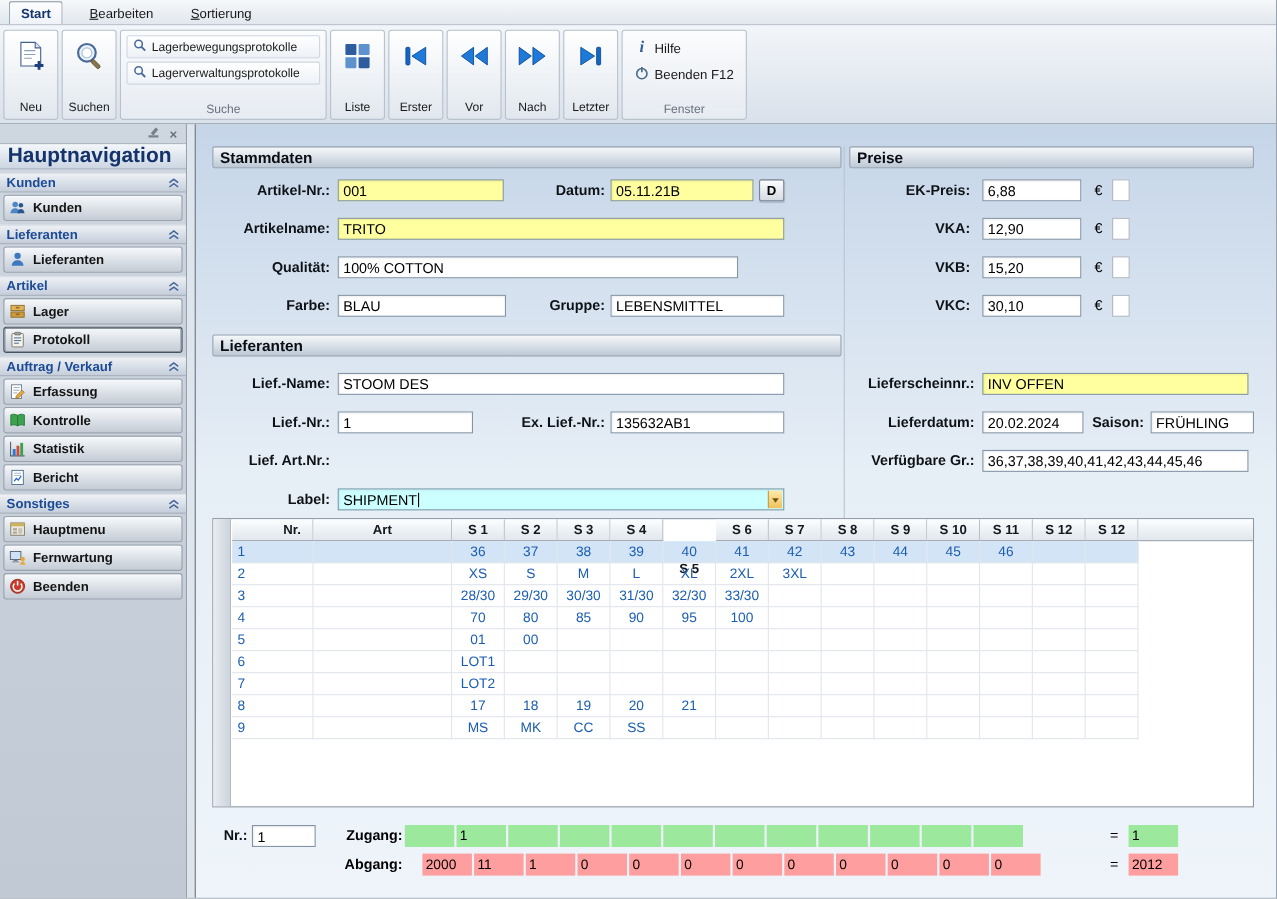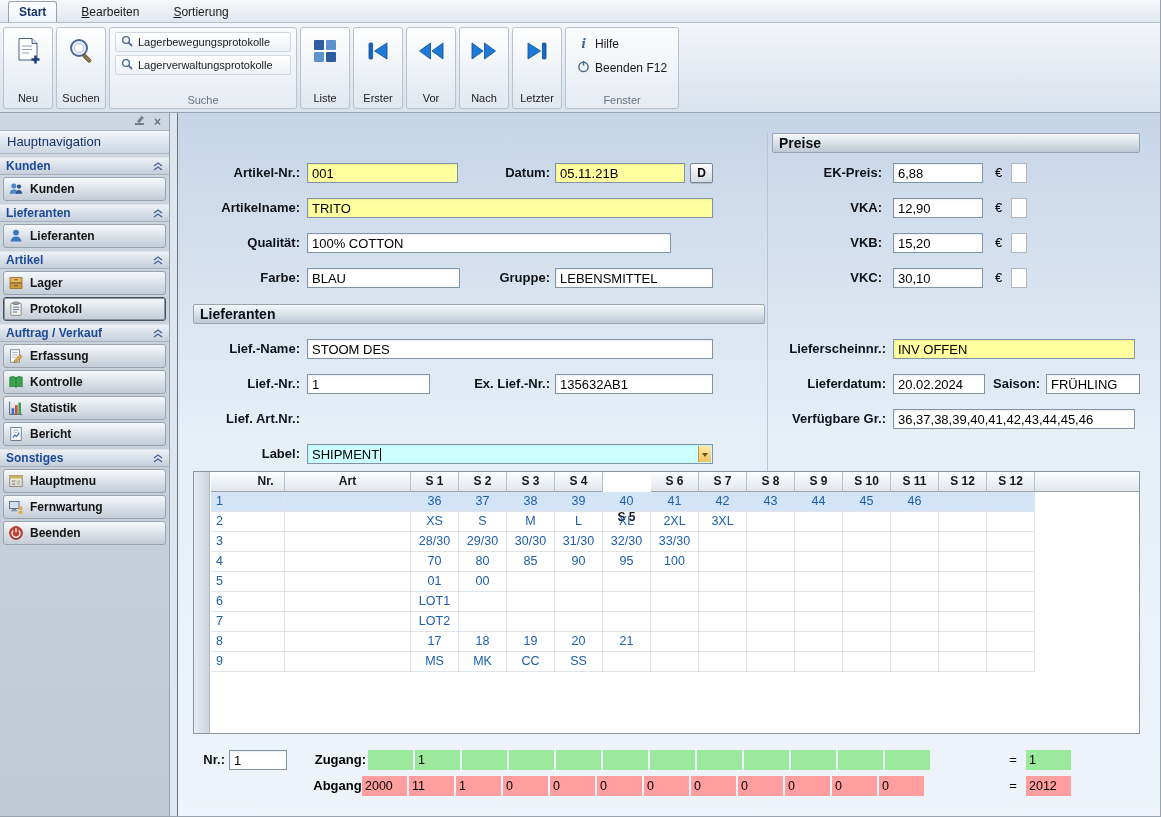--- a/index.html
+++ b/index.html
@@ -32,21 +32,21 @@
   .gap{width:7px;background:#dfe5ec}
 
   
   .sidebar{width:170px;background:linear-gradient(180deg,#ced6e0,#c1c9d4);border-right:1px solid #98a2ae;display:flex;flex-direction:column}
   .side-top{height:17px;display:flex;justify-content:flex-end;align-items:center;gap:9px;padding-right:8px}
   .pin-icon{position:relative;width:10px;height:11px;display:inline-block}
   .pin-icon::before{content:"";position:absolute;left:4px;top:0;width:3px;height:7px;background:#76808c;transform:rotate(40deg)}
   .pin-icon::after{content:"";position:absolute;left:0;top:7px;width:9px;height:2px;background:#76808c}
   .close-icon{color:#68727e;font-size:12px;font-weight:bold;line-height:10px}
   .close-icon::before{content:"×"}
-  .side-title{height:24px;line-height:22px;padding-left:7px;font-weight:normal;color:#14336b;font-size:13px;background:linear-gradient(#f4f7fa,#ccd6e2);border-top:1px solid #aeb6c2;border-bottom:1px solid #aeb6c2}
+  .side-title{height:24px;line-height:22px;padding-left:7px;font-weight:bold;color:#14336b;font-size:19px;background:linear-gradient(#f4f7fa,#ccd6e2);border-top:1px solid #aeb6c2;border-bottom:1px solid #aeb6c2}
   .side-sect-header{height:18px;display:flex;justify-content:space-between;align-items:center;padding:0 6px;background:linear-gradient(#eef1f5,#c5cedb);border-bottom:1px solid #a8b0bc;border-top:1px solid #dde2e9;color:#1b4a96;font-weight:bold;font-size:12px;margin-top:3px}
   .side-item{height:24px;margin:2px 3px;border:1px solid #99a2ad;border-radius:3px;background:linear-gradient(#f7f9fb,#d7dde4 60%,#c5ccd6);display:flex;align-items:center;gap:5px;padding:0 4px;font-weight:bold;font-size:12px;color:#141414}
   .side-item.selected{border:1px solid #49535d;box-shadow:inset 0 0 0 1px #8b939d}
   .side-item .icon{width:17px;height:16px;flex:0 0 17px}
   .side-item .icon svg{width:16px;height:16px;display:block}
   .chev svg{display:block}
 
   
   .main{flex:1;position:relative;background:linear-gradient(180deg,#c5d5e8,#e6eef6 45%,#eef4fa);border-left:1px solid #6a7480;overflow:hidden}
   .sect-header{position:absolute;height:20px;line-height:18px;padding-left:6px;font-size:14px;font-weight:bold;color:#0a0e14;background:linear-gradient(#f6f8fa,#bdc9d6);border:1px solid #9aa4b0;border-radius:2px}
@@ -362,20 +362,21 @@
               </svg>
             </span>
             <span>Beenden</span>
           </div>
         </div>
     </div>
 
     <div class="gap"></div>
 
     <div class="main">
+      <div class="sect-header" style="left:15px;top:20px;width:572px">Stammdaten</div>
       <div class="sect-header" style="left:594px;top:20px;width:368px">Preise</div>
       <div class="vdiv"></div>
 
       <div class="flabel" style="left:15px;top:50px;width:107px">Artikel-Nr.:</div>
       <div class="finput yellow" style="left:129px;top:50px;width:151px">001</div>
       <div class="flabel" style="left:284px;top:50px;width:88px">Datum:</div>
       <div class="finput yellow" style="left:377px;top:50px;width:130px">05.11.21B</div>
       <div class="dbtn" style="left:512px;top:50px">D</div>
 
       <div class="flabel" style="left:15px;top:85px;width:107px">Artikelname:</div>
@@ -631,21 +632,21 @@
           <div class="scell green"></div>
           <div class="scell green"></div>
           <div class="scell green"></div>
           <div class="scell green"></div>
           <div class="scell green"></div>
         </div>
       <div class="sum-eq" style="left:828px;top:637px">=</div>
       <div class="sum-total green" style="left:848px;top:637px">1</div>
 
       <div class="sum-label" style="left:100px;top:663px;width:88px">Abgang:</div>
-      <div class="sum-cells" style="left:184px;top:663px">
+      <div class="sum-cells" style="left:206px;top:663px">
           <div class="scell red">2000</div>
           <div class="scell red">11</div>
           <div class="scell red">1</div>
           <div class="scell red">0</div>
           <div class="scell red">0</div>
           <div class="scell red">0</div>
           <div class="scell red">0</div>
           <div class="scell red">0</div>
           <div class="scell red">0</div>
           <div class="scell red">0</div>

